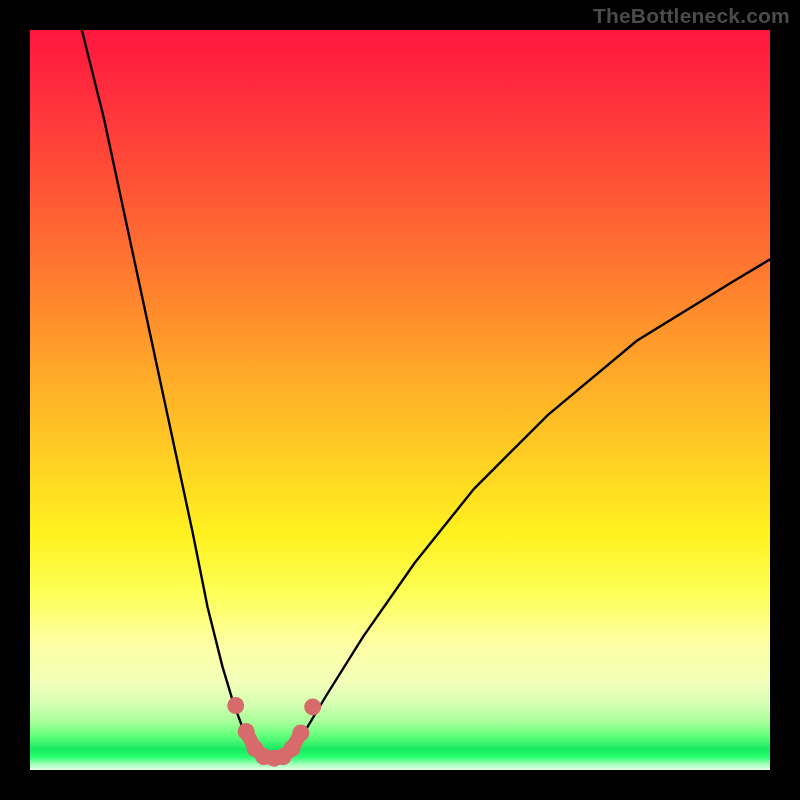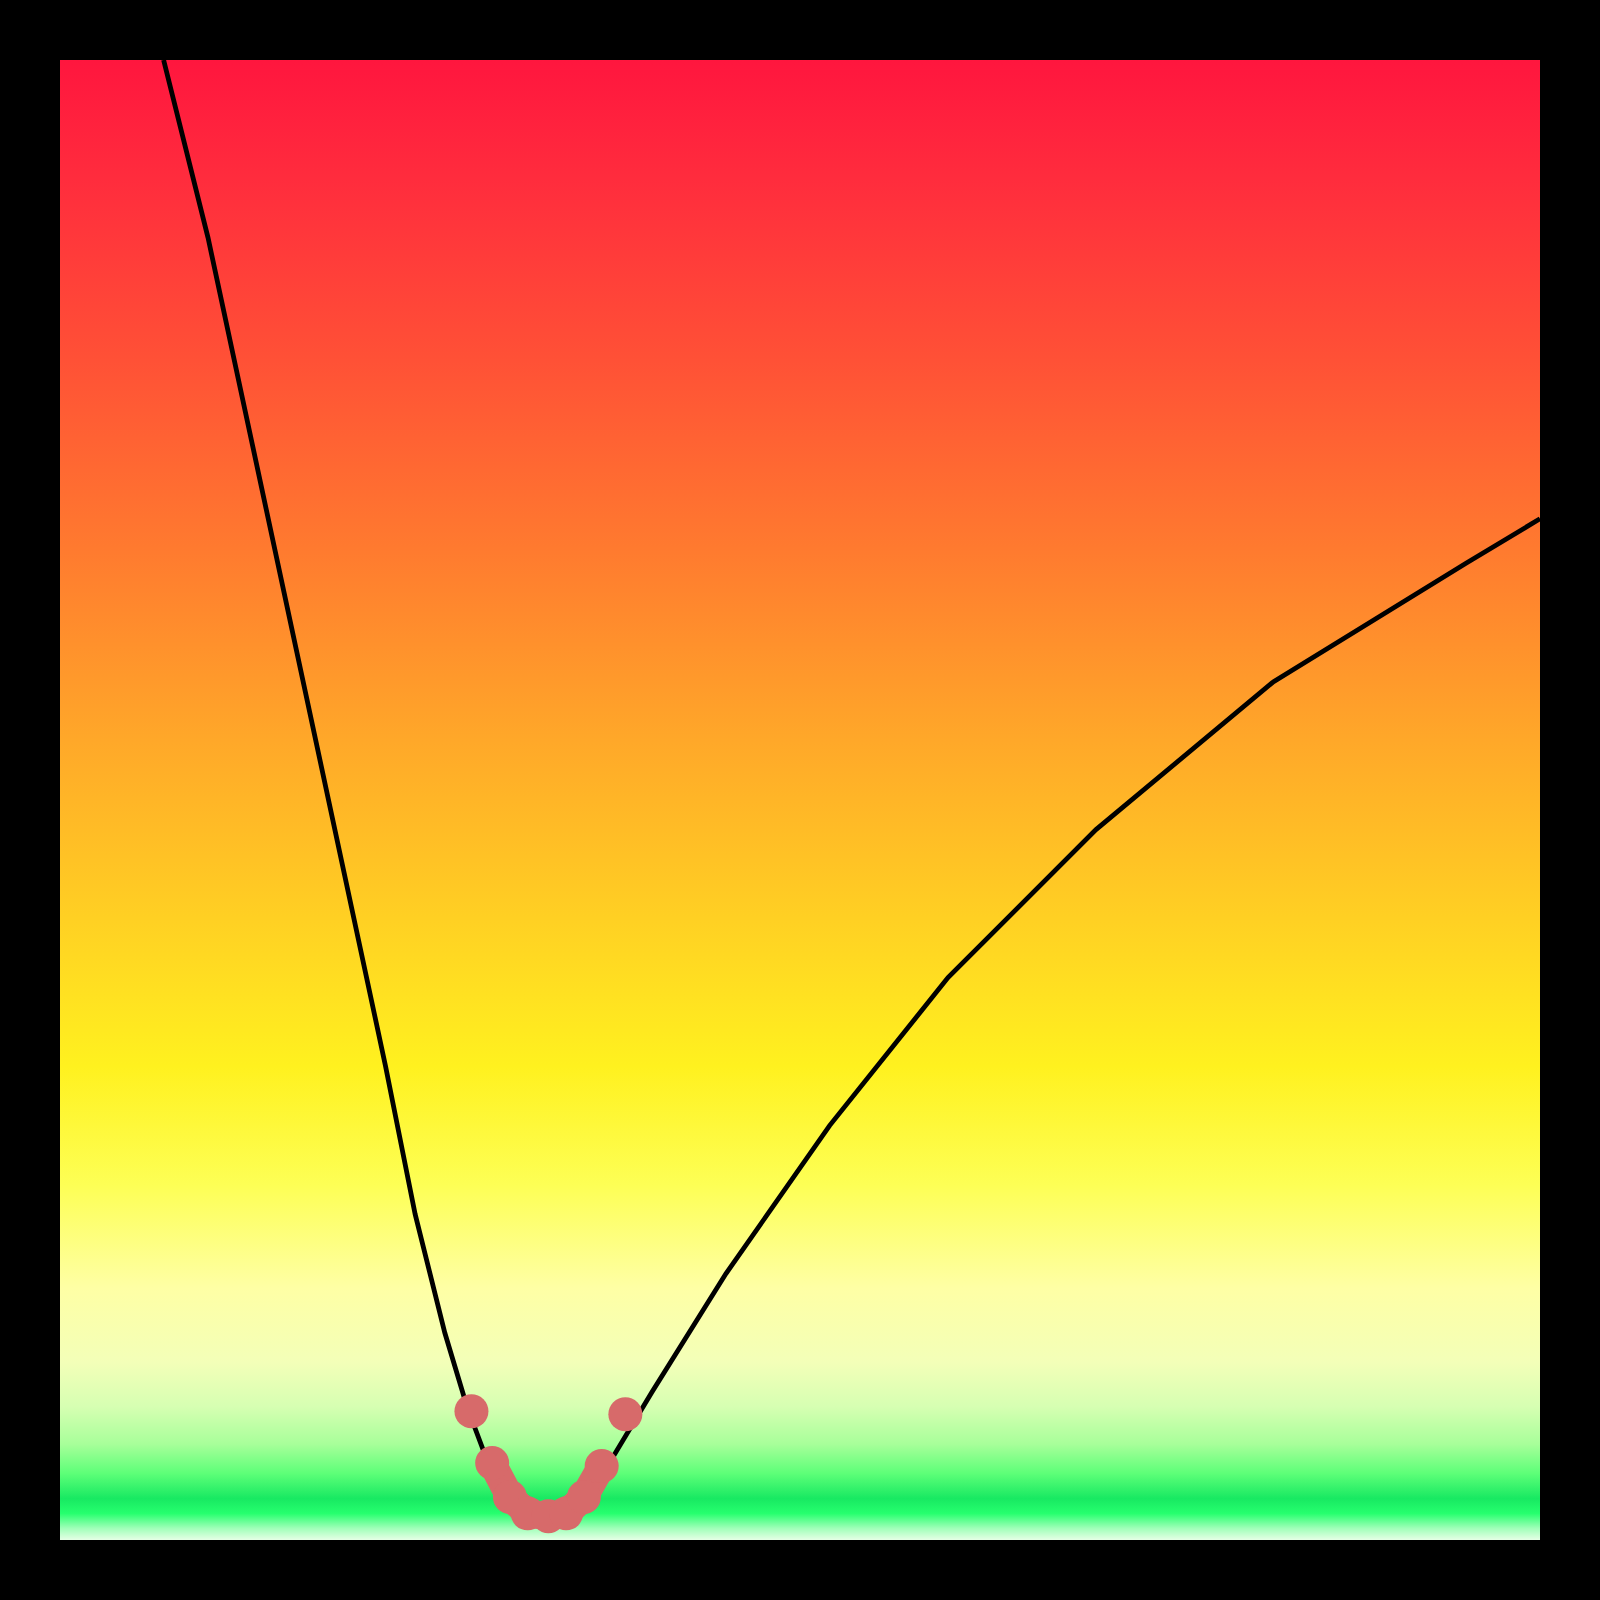--- a/index.html
+++ b/index.html
@@ -65,20 +65,21 @@
     inset: 0;
     width: 740px;
     height: 740px;
   }
 </style>
 </head>
 <body>
 
 <div class="frame">
 
+  <div class="attribution">TheBottleneck.com</div>
 
   <div class="plot-area">
     <div class="gradient-bg"></div>
 
     <svg class="curve-layer" viewBox="0 0 740 740" preserveAspectRatio="none">
       <path d="M51.80 0.00 L74.00 88.80 L96.20 192.40 L118.40 296.00 L140.60 399.60 L162.80 503.20 L177.60 577.20 L192.40 636.40 L203.50 673.40 L214.60 703.00 L225.70 721.50" fill="none" stroke="#000000" stroke-width="2.4"></path>
       <path d="M225.70 721.50 L236.80 728.16 L247.90 728.16 L259.00 721.50" fill="none" stroke="#000000" stroke-width="2.4"></path>
       <path d="M259.00 721.50 L273.80 703.00 L296.00 666.00 L333.00 606.80 L384.80 532.80 L444.00 458.80 L518.00 384.80 L606.80 310.80 L703.00 251.60 L740.00 229.40" fill="none" stroke="#000000" stroke-width="2.4"></path>
       <path d="M216.08 701.52 L224.96 718.54 L233.84 726.68 L244.20 728.16 L253.08 726.68 L261.96 718.54 L270.84 703.00" fill="none" stroke="#d76a6a" stroke-width="14" stroke-linecap="round" stroke-linejoin="round"></path>
       <g>

